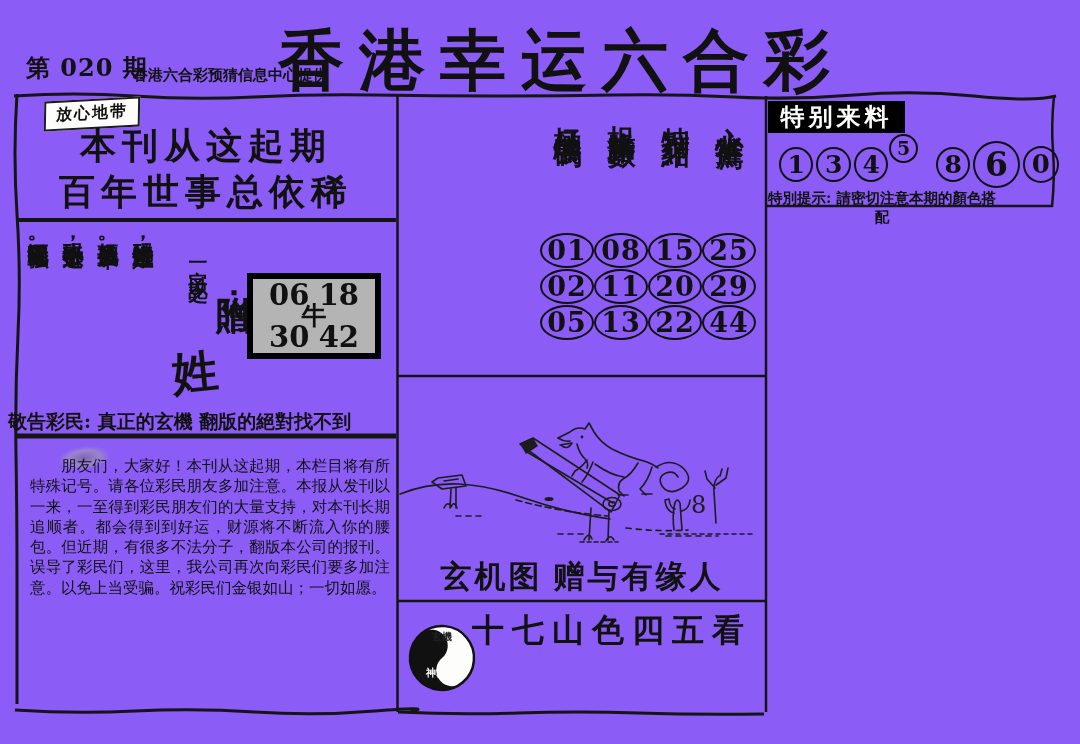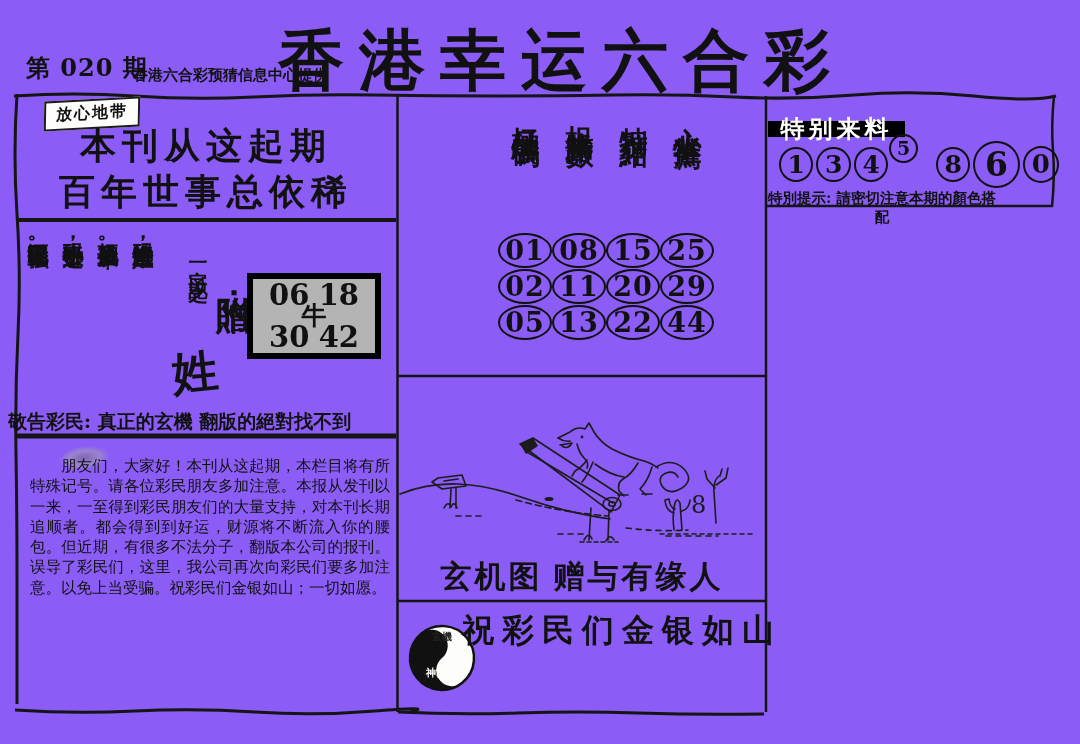--- a/index.html
+++ b/index.html
@@ -26,28 +26,28 @@
   .gift-row{display:flex;justify-content:space-between;padding:0 16px;font:700 29px "DejaVu Serif",serif;line-height:26px;}
   .gift-animal{text-align:center;font:900 25px "DejaVu Serif",serif;line-height:22px;margin:-3px 0;}
   .warning{left:8px;top:409px;width:372px;text-align:left;font:800 19px "DejaVu Serif",serif;}
   .smudge{left:58px;top:446px;width:52px;height:24px;opacity:.5;border-radius:60% 40% 55% 45%;
           background:radial-gradient(closest-side,#6e6e6e,#aaa 60%,rgba(255,255,255,0));transform:rotate(-7deg);}
   .notice{left:30px;top:456px;width:360px;font:400 15.5px "DejaVu Serif",serif;line-height:20.3px;
           text-align:justify;text-indent:2em;}
   .closing{left:20px;top:610px;width:372px;text-align:center;font:900 35px "DejaVu Serif",serif;
            line-height:44px;letter-spacing:7px;white-space:nowrap;}
   
-  .tips{left:422px;top:100px;width:368px;height:276px;display:flex;justify-content:center;padding:0 6px;box-sizing:border-box;}
+  .tips{left:394px;top:100px;width:368px;height:276px;display:flex;justify-content:flex-end;padding:0 6px;box-sizing:border-box;}
   .tip-col{display:flex;flex-direction:column;align-items:center;}
   .tip-head{writing-mode:vertical-rl;font:800 28px "DejaVu Serif",serif;letter-spacing:5px;height:128px;margin-top:4px;}
   .oval{width:50px;height:31px;border:2.2px solid #111;border-radius:50%;display:flex;align-items:center;
         justify-content:center;font:700 27px "DejaVu Serif",serif;margin-top:1px;letter-spacing:1px;}
   
-  .sp-head{left:768px;top:101px;width:137px;height:16px;background:#000;color:#fff;display:flex;
-           align-items:center;justify-content:center;font:900 24px "DejaVu Serif",serif;letter-spacing:4px;margin-top:20px;}
+  .sp-head{left:768px;top:101px;width:137px;height:32px;background:#000;color:#fff;display:flex;
+           align-items:center;justify-content:center;font:900 24px "DejaVu Serif",serif;letter-spacing:4px;}
   .sp-nums{left:779px;top:140px;width:280px;height:48px;display:flex;align-items:center;font-family:"DejaVu Serif",serif;}
   .circ{border:2.4px solid #111;border-radius:50%;display:flex;align-items:center;justify-content:center;}
   .c-n{width:31px;height:31px;font:700 25px "DejaVu Serif",serif;margin-right:3px;}
   .c-5{width:25px;height:25px;font:700 19px "DejaVu Serif",serif;transform:translateY(-16px);margin:0 2px 0 -2px;}
   .c-8{margin-left:16px;}
   .c-6{width:43px;height:43px;font:800 33px "DejaVu Serif",serif;margin-right:3px;}
   .c-0{width:33px;height:33px;font:700 26px "DejaVu Serif",serif;}
   .sp-hint{left:768px;top:189px;width:228px;text-align:center;font:700 14.5px "DejaVu Serif",serif;}
   
   .sketch{left:398px;top:382px;}
@@ -203,16 +203,16 @@
       <circle cx="36" cy="36" r="32" fill="#fdfdfb" stroke="#111" stroke-width="2.5"></circle>
       <path d="M36 4 A32 32 0 0 1 36 68 A16 16 0 0 1 36 36 A16 16 0 0 0 36 4 Z" fill="#111"></path>
       <circle cx="36" cy="20" r="4.5" fill="#fdfdfb"></circle>
       <circle cx="36" cy="52" r="4.5" fill="#111"></circle>
     </g>
     <text x="36" y="18" text-anchor="middle" font-size="10" font-weight="bold" fill="#222" font-family="DejaVu Serif,serif">玄機</text>
     <text x="30" y="54" text-anchor="middle" font-size="10" font-weight="bold" fill="#fdfdfb" font-family="DejaVu Serif,serif">神算</text>
   </svg>
 
   <div class="abs m-verse">
-    <div>祝彩民们金银如山</div>
+    <div>十七山色四五看</div>
   </div>
 
 </div>
 
 </body></html>

